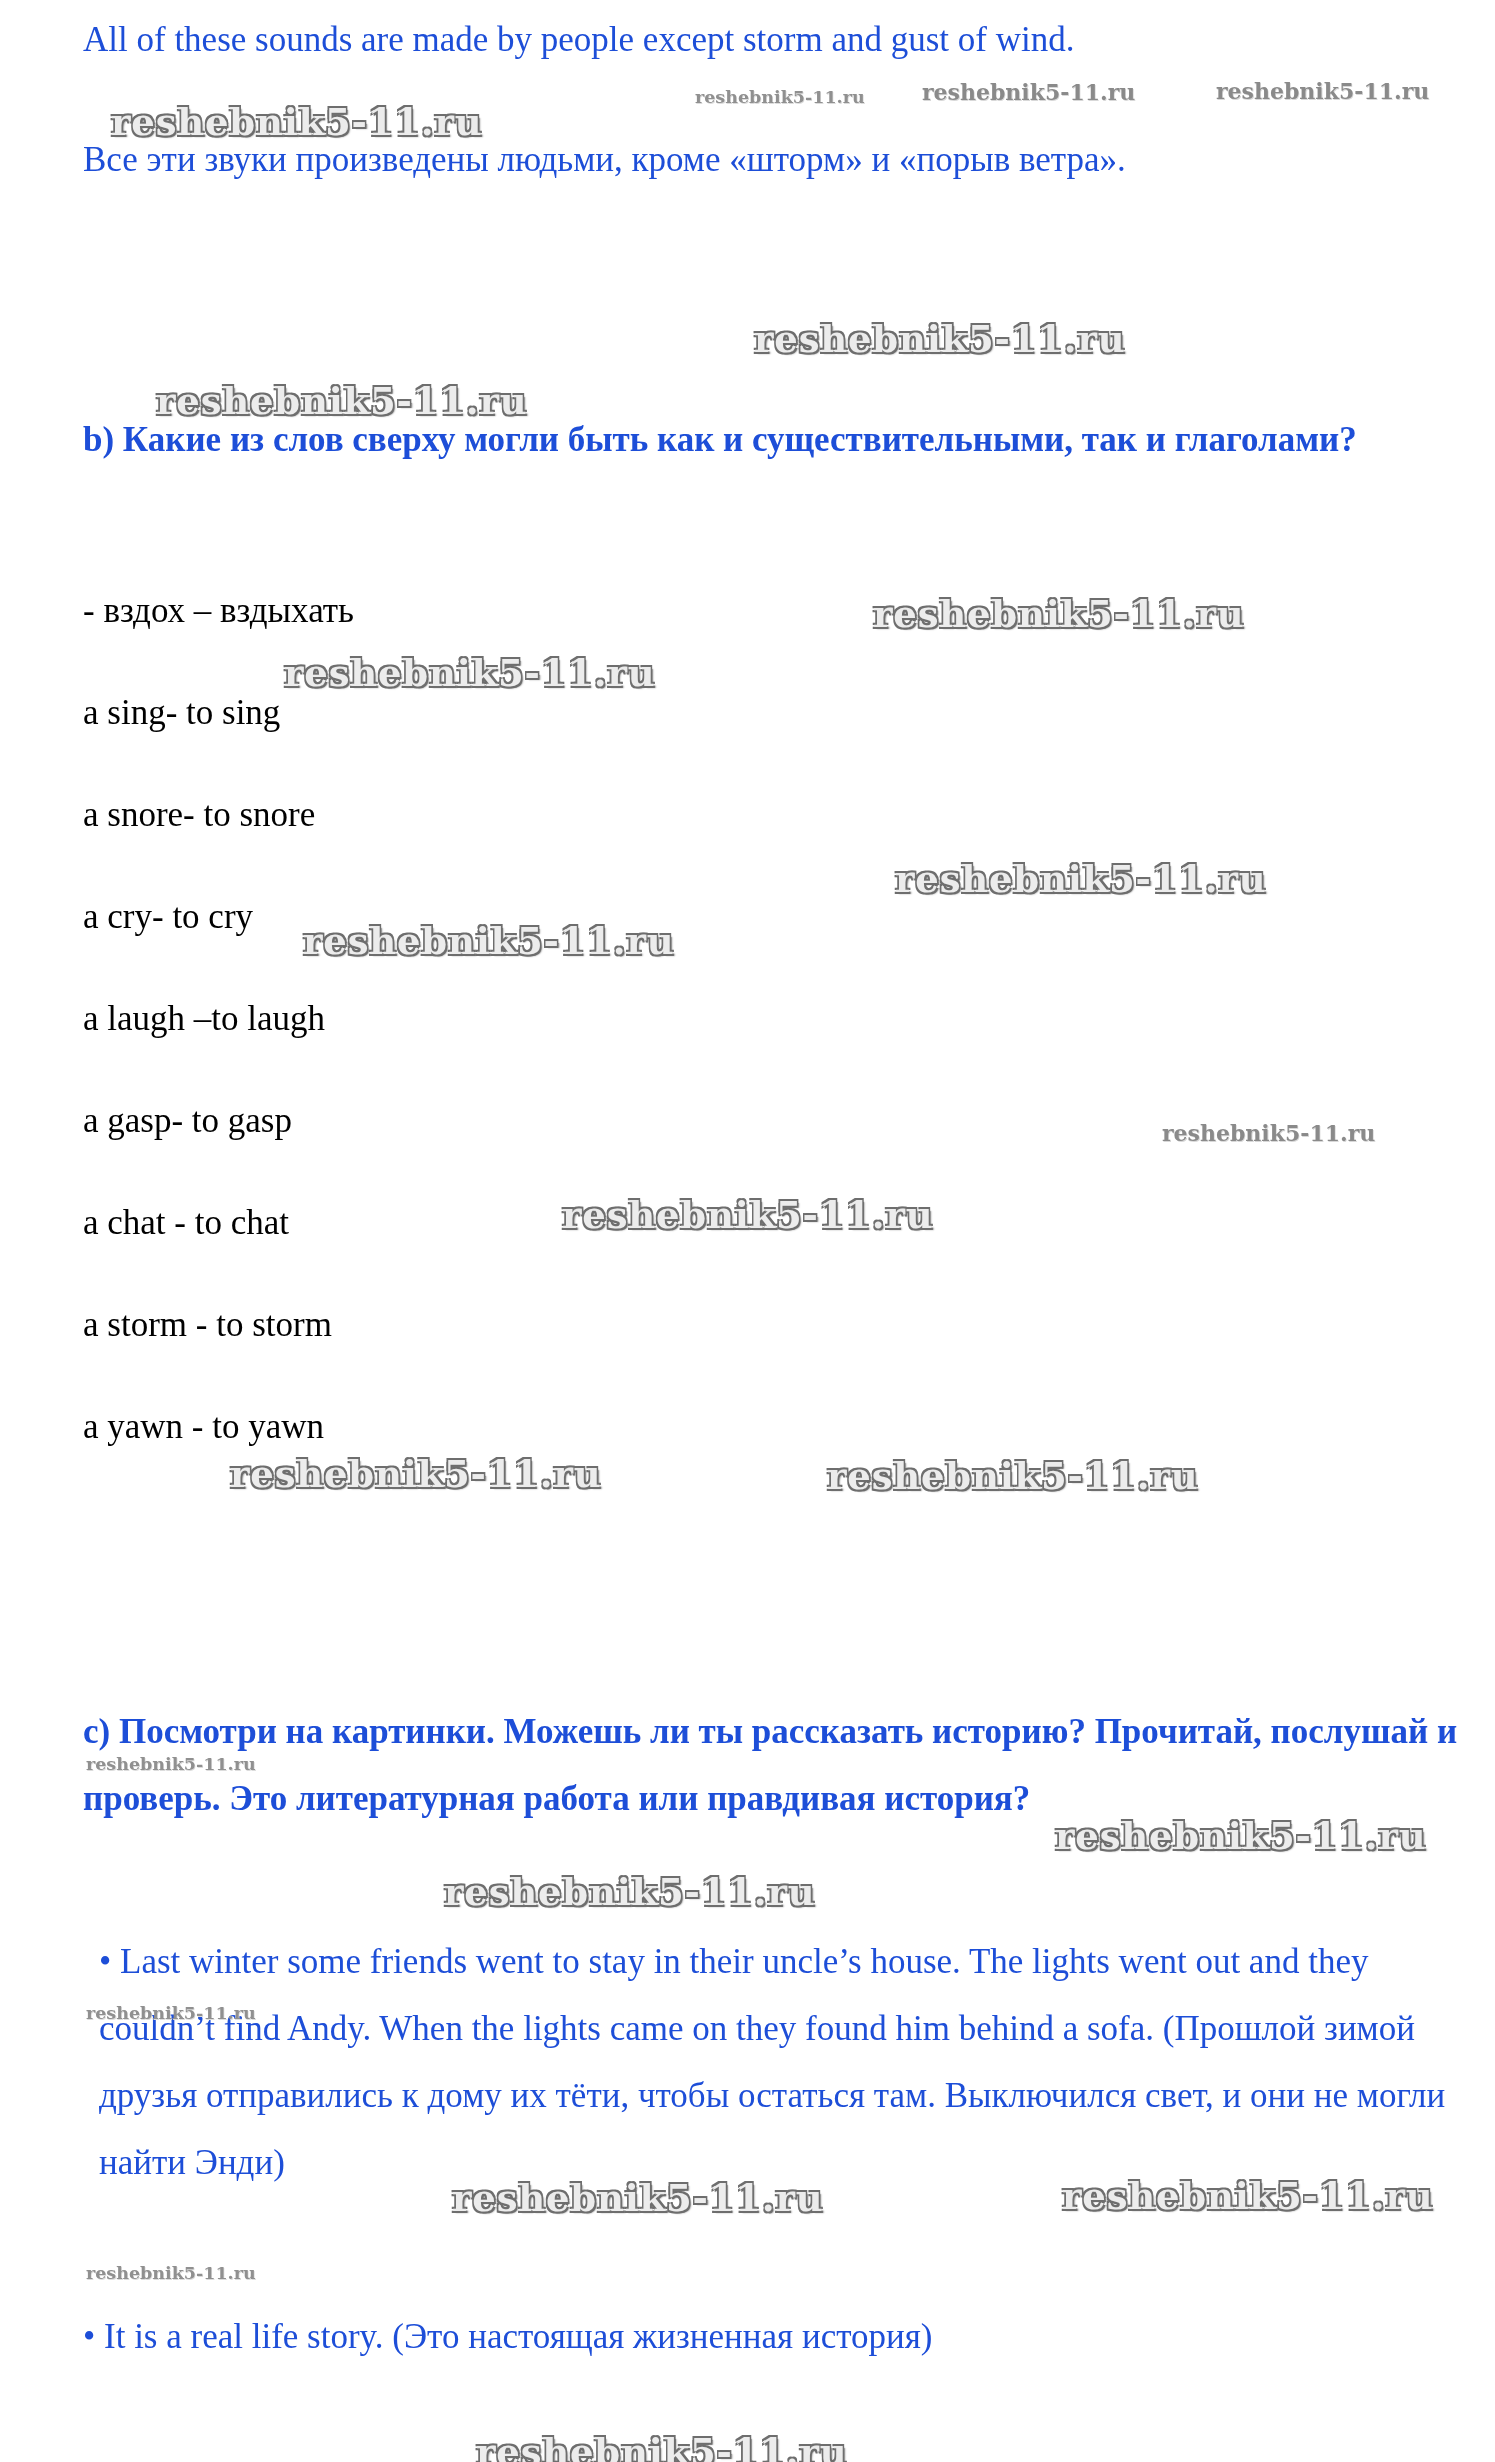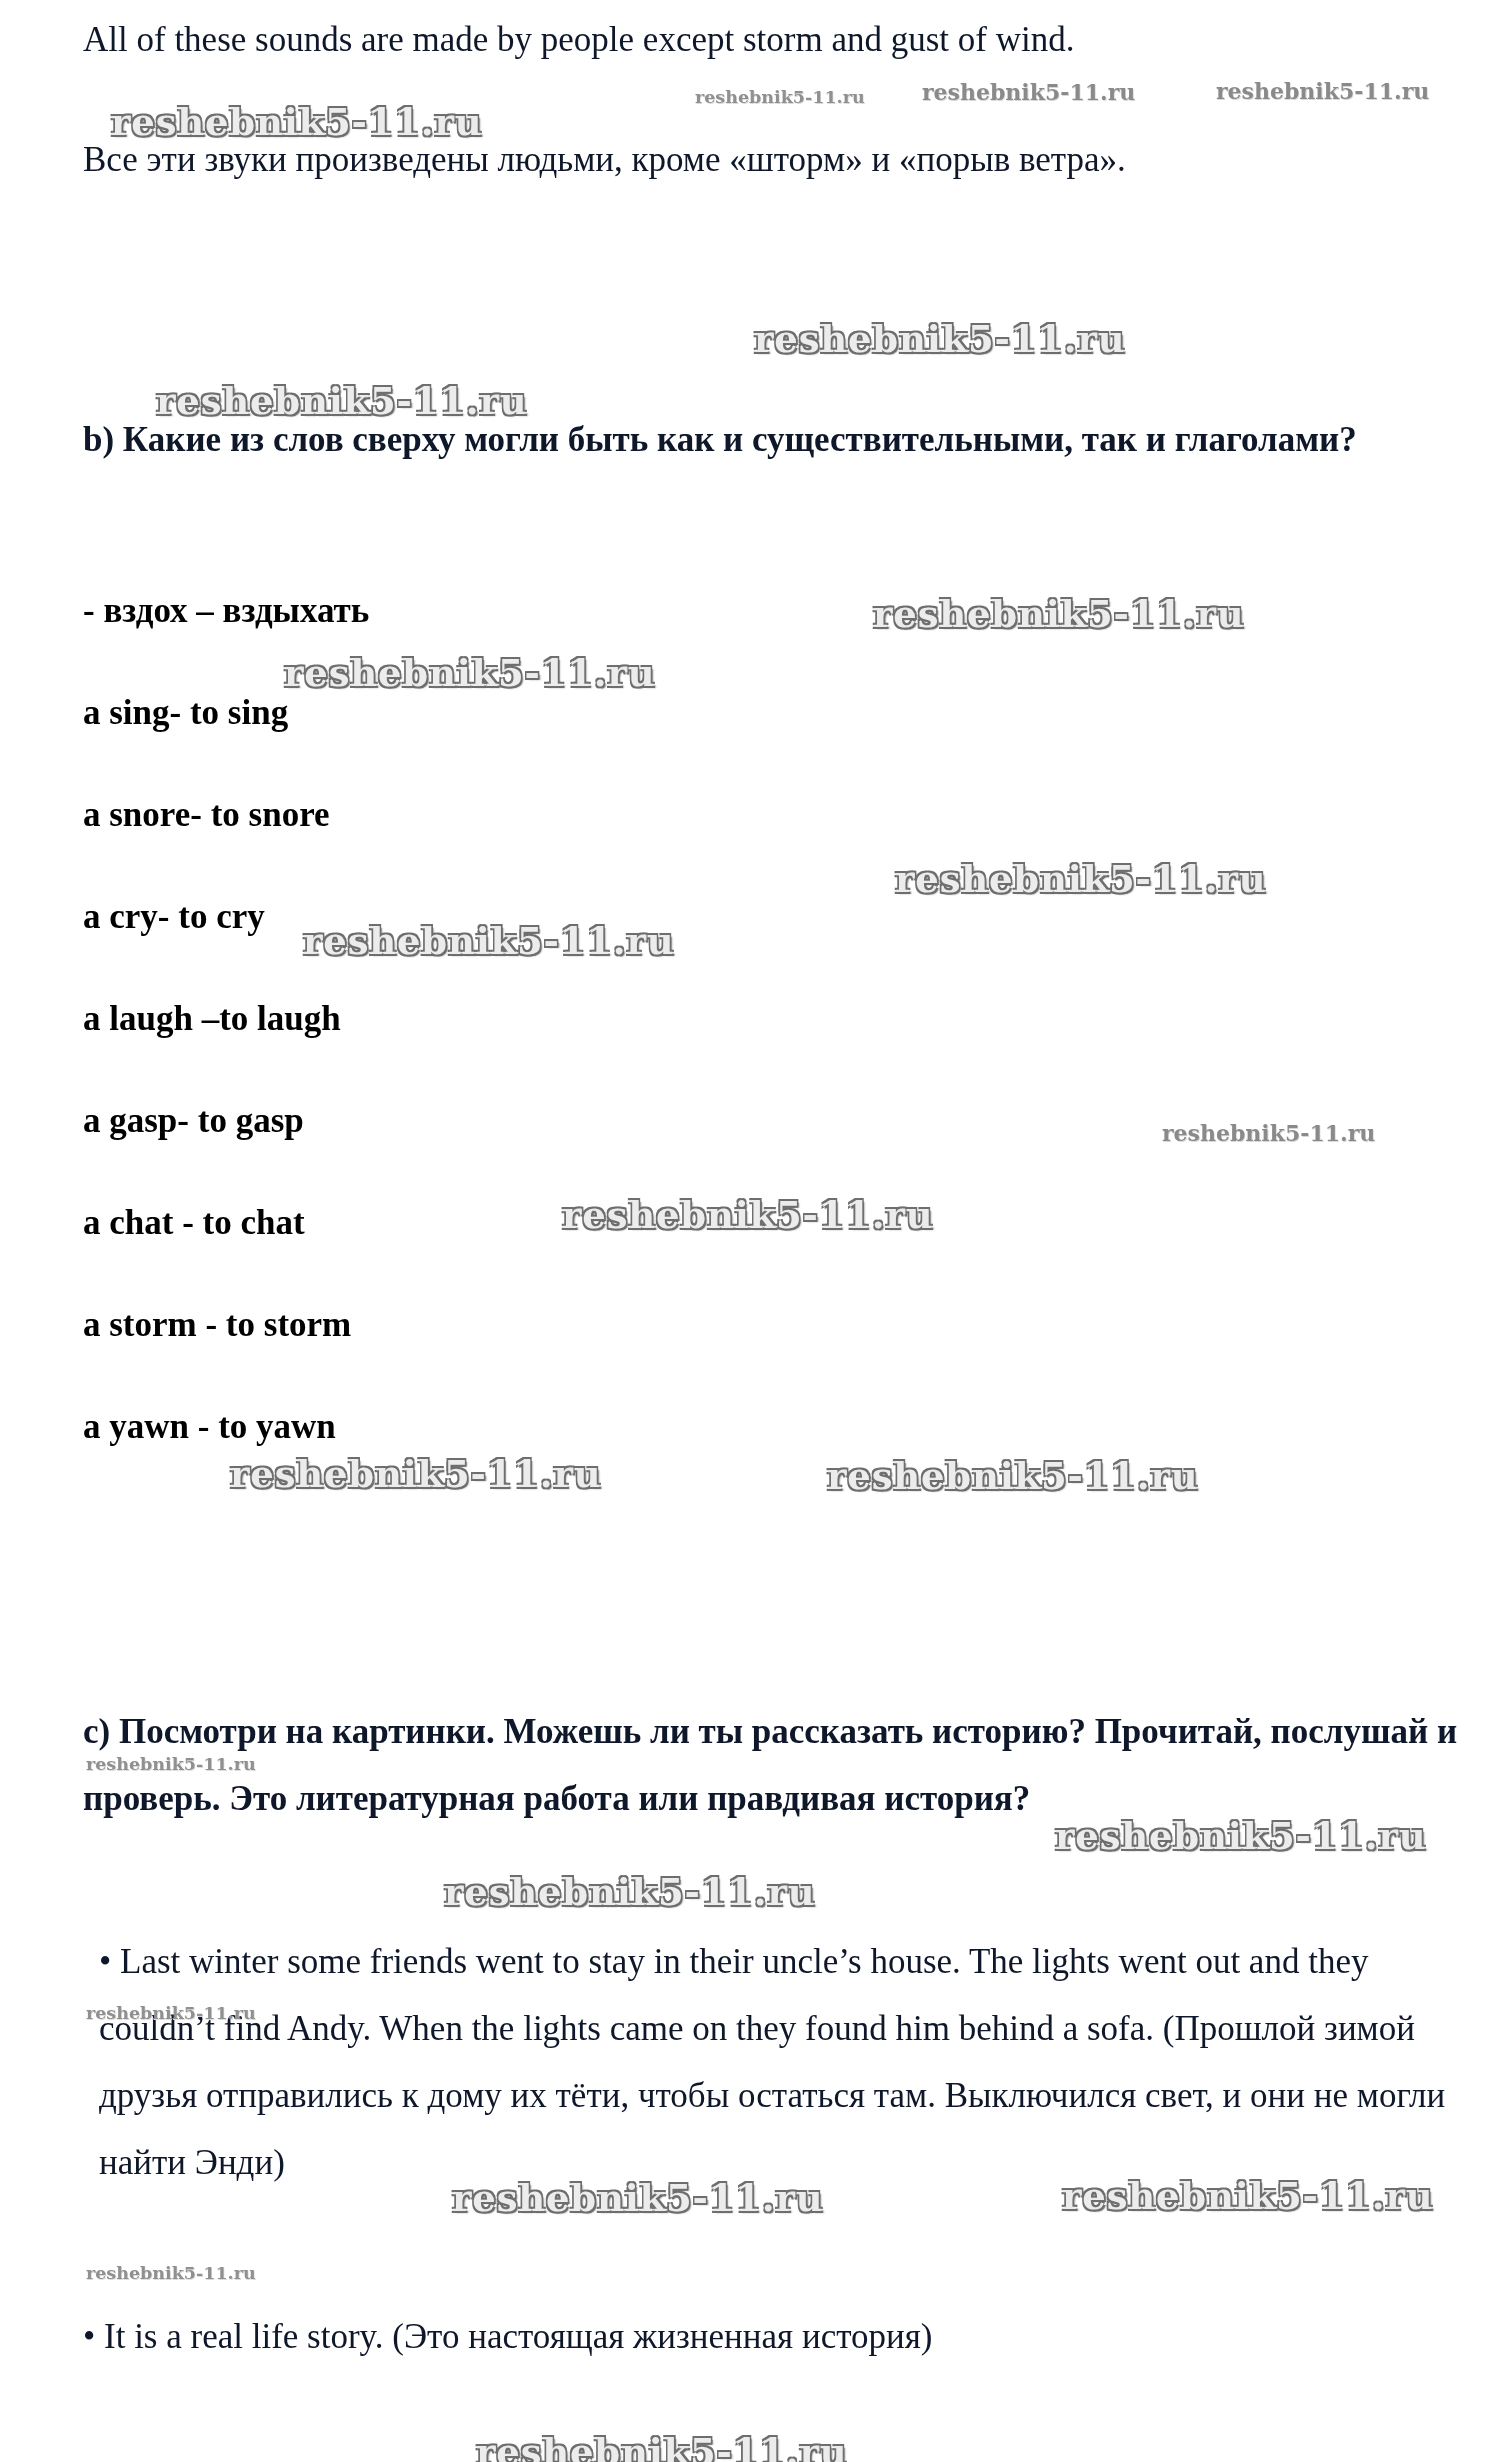--- a/index.html
+++ b/index.html
@@ -13,24 +13,24 @@
     height: 2462px;
     background: #ffffff;
     overflow: hidden;
     font-family: "Liberation Serif", serif;
     color: #000000;
   }
   .para {
     position: absolute;
     font-size: 35px;
     line-height: 70px;
-    color: #0f172a;
+    color: #1d4ed8;
   }
   .bold { font-weight: 700; }
-  .pairs { position: absolute; left: 83px; top: 560px; font-weight: bold; }
+  .pairs { position: absolute; left: 83px; top: 560px; }
   .pair {
     font-size: 35px;
     line-height: 102px;
     white-space: nowrap;
   }
   .wm {
     position: absolute;
     white-space: nowrap;
     font-family: "DejaVu Serif", serif;
     font-weight: 700;

